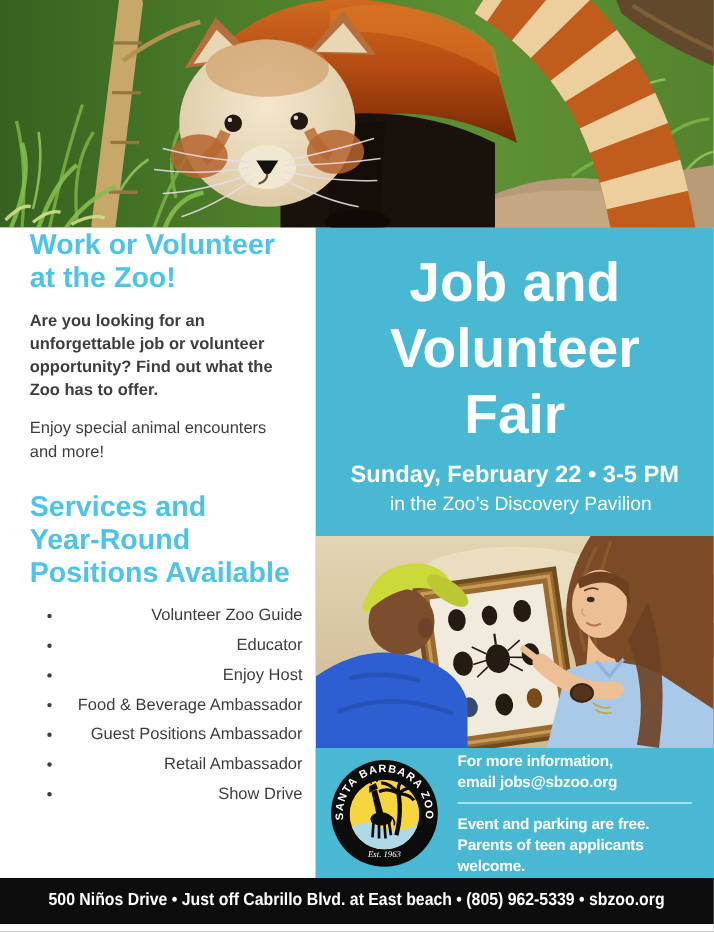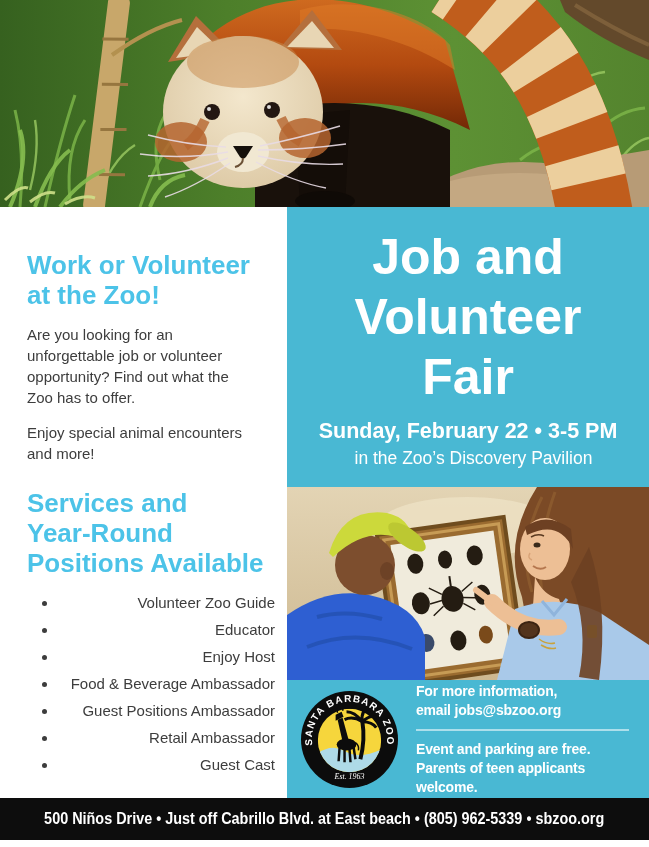--- a/index.html
+++ b/index.html
@@ -13,26 +13,26 @@
   
   .main{display:flex;width:649px;height:591px;}
   .left-col{
     width:287px;height:591px;background:#ffffff;box-sizing:border-box;
     padding:0 12px 0 27px;overflow:hidden;
   }
   .left-heading{
     font-weight:bold;font-size:26px;line-height:30px;
     color:var(--heading_blue,#4cc3e8);white-space:pre-line;margin:0;
   }
-  .intro-heading{margin-top:43px;}
+  .intro-heading{}
   .left-body{
     font-size:15px;line-height:21px;color:var(--text_dark,#3d3d3d);
     white-space:pre-line;margin:0;max-width:228px;
   }
-  .para1{margin-top:14px;}
+  .para1{margin-top:14px;font-weight:bold;}
   .para2{margin-top:14px;}
   .positions-heading{margin-top:24px;}
   .positions-list{
     margin:11px 0 0;padding-left:31px;color:var(--text_dark,#3d3d3d);text-align:right;
   }
   .positions-list li{font-size:15px;line-height:27px;}
   
   .right-col{
     width:362px;height:591px;background:var(--teal,#49b8d3);
     display:flex;flex-direction:column;color:#fff;
@@ -190,21 +190,21 @@
       <h2 class="left-heading positions-heading">Services and
 Year-Round
 Positions Available</h2>
       <ul class="positions-list">
           <li>Volunteer Zoo Guide</li>
           <li>Educator</li>
           <li>Enjoy Host</li>
           <li>Food &amp; Beverage Ambassador</li>
           <li>Guest Positions Ambassador</li>
           <li>Retail Ambassador</li>
-          <li>Guest Cast</li>
+          <li>Show Drive</li>
         </ul>
     </div>
 
     <div class="right-col">
       <div class="event-title">Job and
 Volunteer
 Fair</div>
       <div class="event-datetime">Sunday, February 22 • 3-5 PM</div>
       <div class="event-location">in the Zoo’s Discovery Pavilion</div>
 

